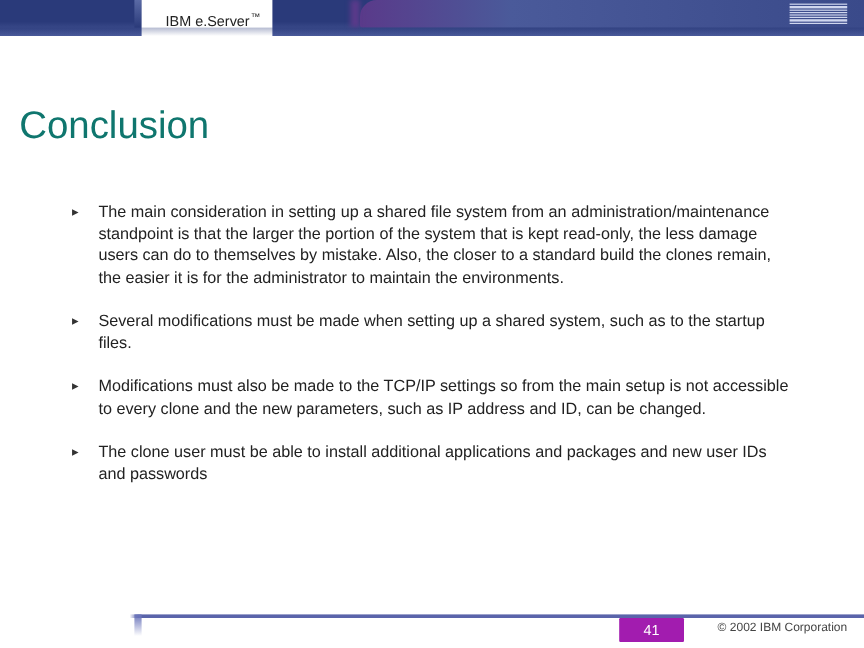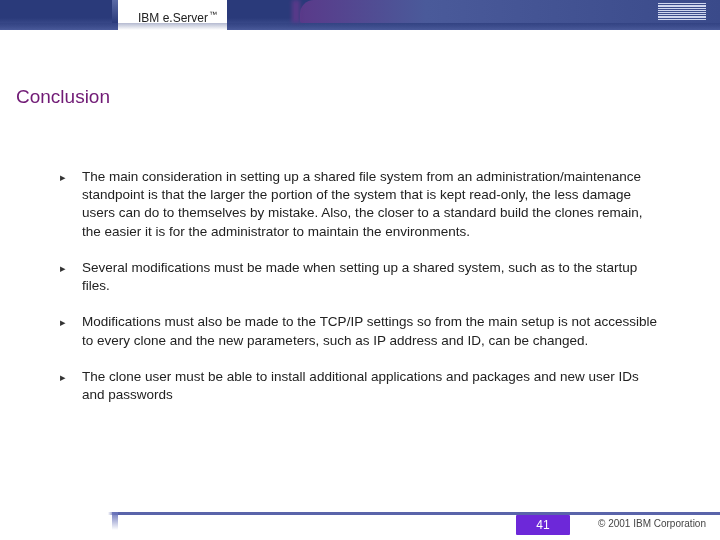--- a/index.html
+++ b/index.html
@@ -80,22 +80,22 @@
     position: absolute;
     left: 0; right: 0; top: 23px; height: 7px;
     background: linear-gradient(to bottom, rgba(42,58,122,0.35), rgba(255,255,255,0));
   }
 
   
   .title {
     position: absolute;
     left: 16px;
     top: 86px;
-    font-size: 19px;
-    color: #701a75;
+    font-size: 32px;
+    color: #0f766e;
     font-weight: 400;
   }
 
   
   .body {
     position: absolute;
     left: 78px;
     right: 60px;
     top: 168px;
     font-size: 13.5px;
@@ -134,21 +134,21 @@
     width: 6px;
     height: 18px;
     background: linear-gradient(to bottom, #6a74ba, rgba(106,116,186,0));
   }
   .page-num-box {
     position: absolute;
     right: 150px;
     top: 3px;
     width: 54px;
     height: 20px;
-    background: #6d28d9;
+    background: #a21caf;
     border-radius: 1px;
     color: #fff;
     font-size: 12px;
     display: flex;
     align-items: center;
     justify-content: center;
   }
   .copyright {
     position: absolute;
     right: 14px;
@@ -202,16 +202,16 @@
     <div class="bullet">
       <span class="marker">▸</span>
       <span>The clone user must be able to install additional applications and packages and new user IDs and passwords</span>
     </div>
   </div>
 
   <div class="footer">
     <div class="footer-line"></div>
     <div class="footer-accent"></div>
     <div class="page-num-box">41</div>
-    <div class="copyright">© 2001 IBM Corporation</div>
+    <div class="copyright">© 2002 IBM Corporation</div>
   </div>
 
 </div>
 
 </body></html>

